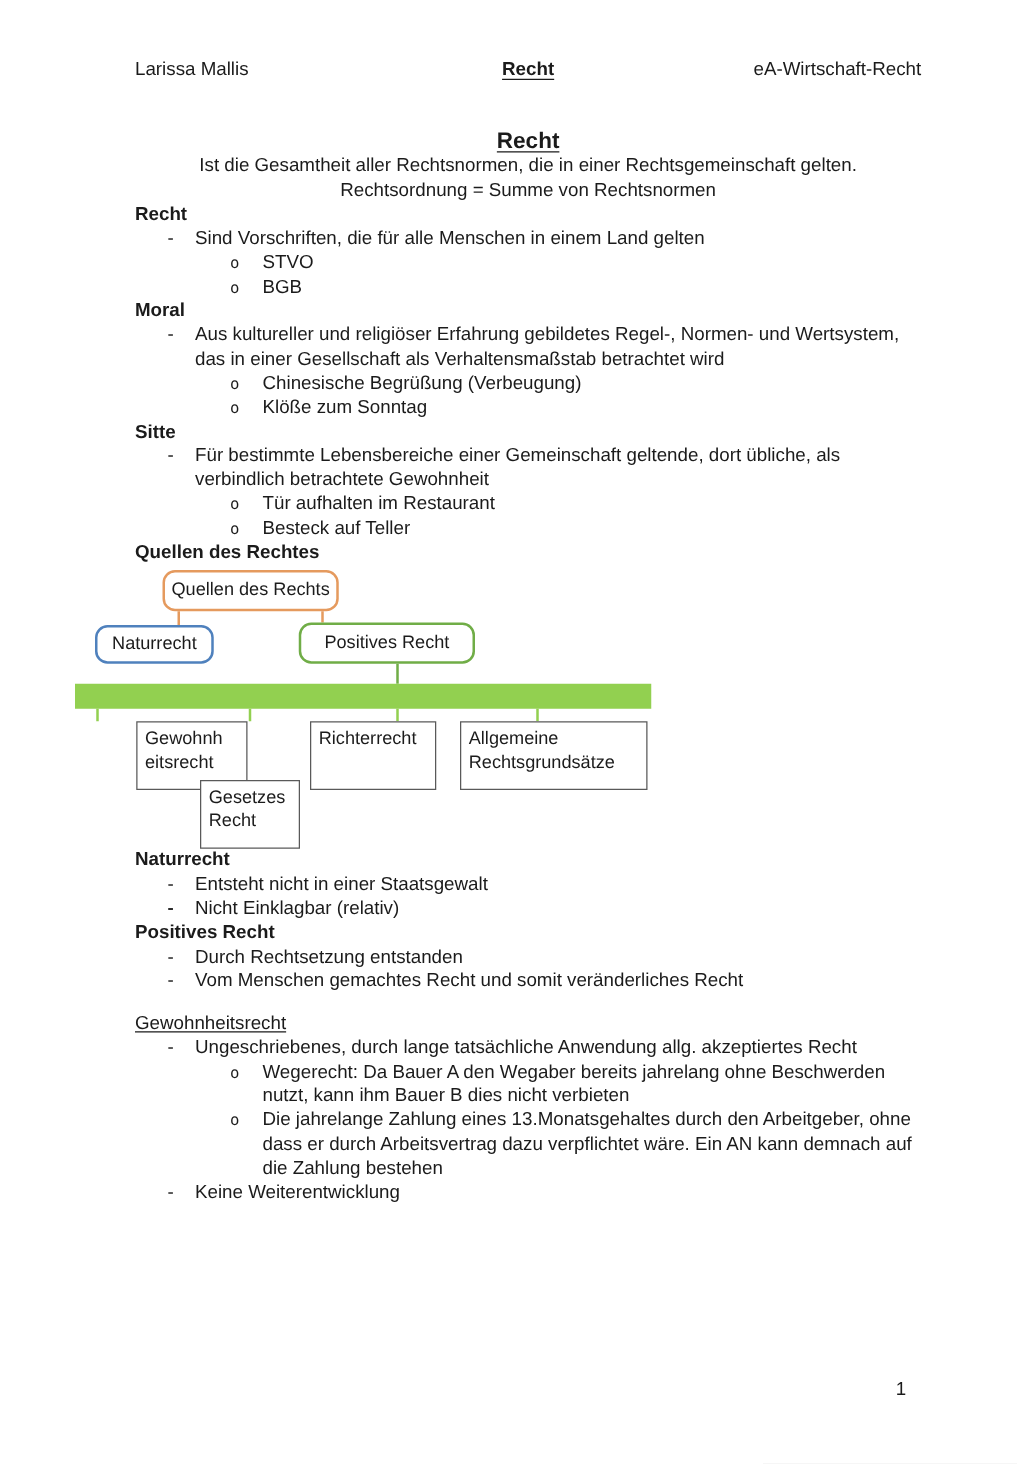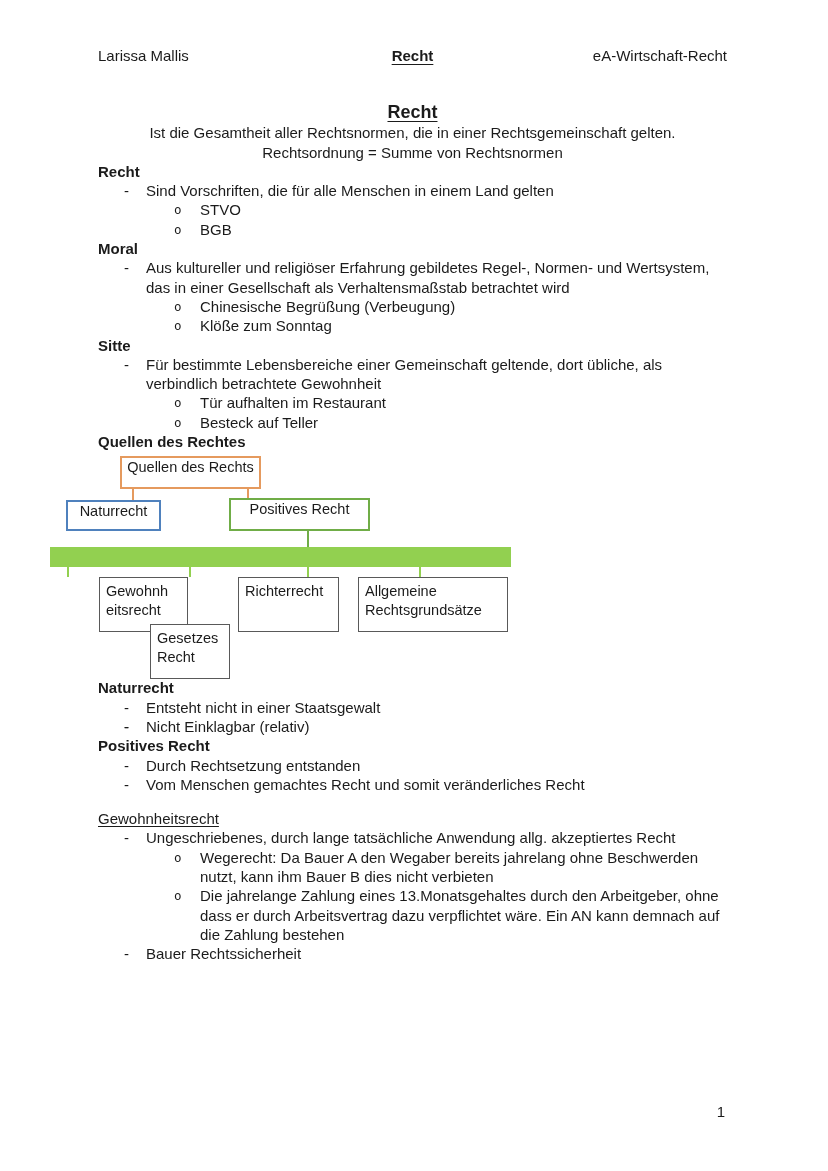--- a/index.html
+++ b/index.html
@@ -2,21 +2,21 @@
 <html><head>
 <meta charset="utf-8">
 <style>
   html,body { margin:0; padding:0; background:#e9e9e9; }
   .page {
     position:relative; width:828px; height:1171px; margin:0 auto;
     background:#ffffff; overflow:hidden;
     font-family:"Liberation Sans", sans-serif;
     font-size:15px; line-height:19.3px; color:#1b1b1b;
   }
-  .content { position:absolute; left:98px; top:0; width:629px; }
+  .content { position:absolute; left:108px; top:0; width:629px; }
 
   
   .header { display:grid; grid-template-columns:1fr auto 1fr; margin-top:46px; }
   .header .hl { text-align:left; }
   .header .hc { text-align:center; font-weight:bold; text-decoration:underline; text-underline-offset:3px; }
   .header .hr { text-align:right; }
 
   
   .title {
     text-align:center; font-weight:bold; font-size:18px; line-height:22px;
@@ -34,21 +34,21 @@
   .l2 { padding-left:102px; }
   .l2 .mk { left:76px; font-family:"DejaVu Sans Mono", monospace; font-size:12.5px; }
 
   
   .diagram {
     position:relative; height:176px; width:620px;
     margin:5px 0 46px -47px;
     font-size:14.5px; line-height:19px;
   }
   .dbox { position:absolute; box-sizing:border-box; background:#fff; }
-  .dbox.center { display:flex; align-items:flex-start; justify-content:center; text-align:center; }
+  .dbox.center { display:flex; align-items:center; justify-content:center; text-align:center;border-radius:10px; }
   .dbox-root  { left:69px;  top:0;     width:141px; height:33px; border:2px solid #E59A5E; }
   .dbox-left  { left:15px;  top:44px;  width:95px;  height:31px; border:2px solid #4F81BD; }
   .dbox-right { left:178px; top:42px;  width:141px; height:33px; border:2px solid #70AD47; }
   .vline { position:absolute; width:2px; }
   .stub-root-l { left:81px;  top:33px; height:11px; background:#E59A5E; }
   .stub-root-r { left:196px; top:33px; height:9px;  background:#E59A5E; }
   .stub-pos    { left:256px; top:75px; height:16px; background:#70AD47; }
   .dbar { position:absolute; left:-1px; top:91px; width:461px; height:20px; background:#92D050; }
   .stub-leaf { top:111px; height:10px; background:#92D050; }
   .stub-l1 { left:16px; } .stub-l2 { left:138px; } .stub-l3 { left:256px; } .stub-l4 { left:368px; }
@@ -132,19 +132,19 @@
         <div class="li l1"><span class="mk">-</span><span>Entsteht nicht in einer Staatsgewalt</span></div>
         <div class="li l1"><span class="mk">-</span></div>
         <div class="li l1"><span class="mk">-</span><span>Nicht Einklagbar (relativ)</span></div>
         <div class="h">Positives Recht</div>
         <div class="li l1"><span class="mk">-</span><span>Durch Rechtsetzung entstanden</span></div>
         <div class="li l1"><span class="mk">-</span><span>Vom Menschen gemachtes Recht und somit veränderliches Recht</span></div>
         <div class="h u">Gewohnheitsrecht</div>
         <div class="li l1"><span class="mk">-</span><span>Ungeschriebenes, durch lange tatsächliche Anwendung allg. akzeptiertes Recht</span></div>
         <div class="li l2"><span class="mk">o</span><span>Wegerecht: Da Bauer A den Wegaber bereits jahrelang ohne Beschwerden nutzt, kann ihm Bauer B dies nicht verbieten</span></div>
         <div class="li l2"><span class="mk">o</span><span>Die jahrelange Zahlung eines 13.Monatsgehaltes durch den Arbeitgeber, ohne dass er durch Arbeitsvertrag dazu verpflichtet wäre. Ein AN kann demnach auf die Zahlung bestehen</span></div>
-        <div class="li l1"><span class="mk">-</span><span>Bauer Rechtssicherheit</span></div>
+        <div class="li l1"><span class="mk">-</span><span>Keine Weiterentwicklung</span></div>
       </div>
 
   </div>
 
   <div class="page-number">1</div>
 </div>
 
 </body></html>

